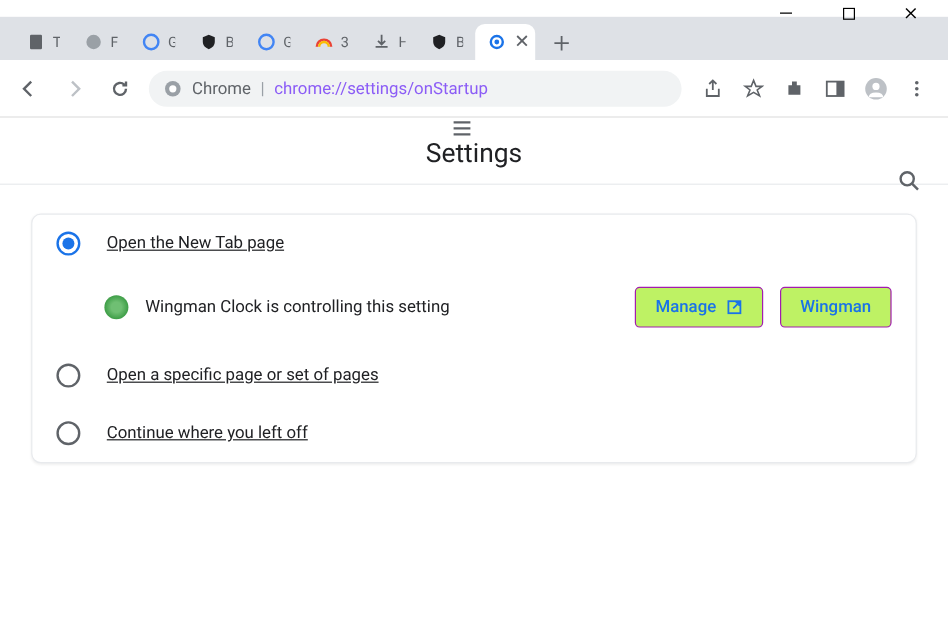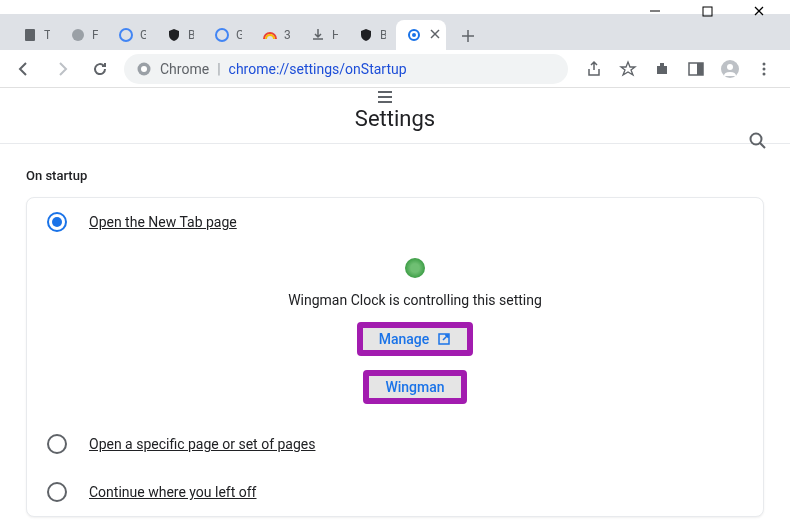--- a/index.html
+++ b/index.html
@@ -82,21 +82,21 @@
       display: flex;
       align-items: center;
       justify-content: center;
       margin-left: 8px;
       font-size: 18px;
       color: #5f6368;
       cursor: pointer;
     }
     
     .toolbar {
-      height: 38px;
+      height: 48px;
       background: #fff;
       border-bottom: 1px solid #e0e0e0;
       display: flex;
       align-items: center;
       padding: 0 10px;
       gap: 10px;
     }
     .nav-btn {
       width: 28px;
       height: 28px;
@@ -123,21 +123,21 @@
       color: #5f6368;
       font-size: 14px;
     }
     .address-bar .chrome-label {
       color: #5f6368;
     }
     .address-bar .sep {
       color: #9aa0a6;
     }
     .address-bar .path {
-      color: #1d4ed8;
+      color: #8b5cf6;
     }
     .toolbar-icons {
       display: flex;
       align-items: center;
       gap: 14px;
       padding: 0 6px;
     }
     .toolbar-icon {
       width: 20px;
       height: 20px;
@@ -230,40 +230,39 @@
     .option-label {
       font-size: 14px;
       color: #202124;
       text-decoration: underline;
     }
     .ext-row {
       display: flex;
       align-items: center;
       padding: 12px 20px 16px 60px;
       gap: 14px;
-      flex-direction: column;
     }
     .ext-icon {
       width: 20px;
       height: 20px;
       border-radius: 50%;
       background: radial-gradient(circle, #6fbf73 30%, #3e9e47 70%);
       flex-shrink: 0;
     }
     .ext-label {
       font-size: 14px;
       color: #202124;
       flex: 1;
     }
     .ext-btn {
       height: 34px;
       padding: 0 16px;
-      border: 6px solid #a21caf;
+      border: 1px solid #a21caf;
       border-radius: 4px;
-      background: #e5e5e5;
+      background: #bef264;
       color: #1a73e8;
       font-size: 14px;
       font-weight: 500;
       cursor: pointer;
       display: flex;
       align-items: center;
       gap: 8px;
     }
     svg { display: block; }
   </style>
@@ -454,21 +453,20 @@
   <div class="settings-title">Settings</div>
   <div class="search-btn">
     <svg width="20" height="20" viewBox="0 0 20 20">
         <circle cx="8" cy="8" r="5.5" stroke="#5f6368" stroke-width="2" fill="none"></circle>
         <line x1="12" y1="12" x2="17" y2="17" stroke="#5f6368" stroke-width="2"></line>
       </svg>
   </div>
 </div>
 
 <div class="content">
-  <div class="section-title">On startup</div>
   <div class="card">
     <div class="option-row">
       <div class="radio selected"></div>
       <div class="option-label">Open the New Tab page</div>
     </div>
     <div class="ext-row">
       <div class="ext-icon"></div>
       <div class="ext-label">Wingman Clock is controlling this setting</div>
       <button class="ext-btn">
         <span>Manage</span>

